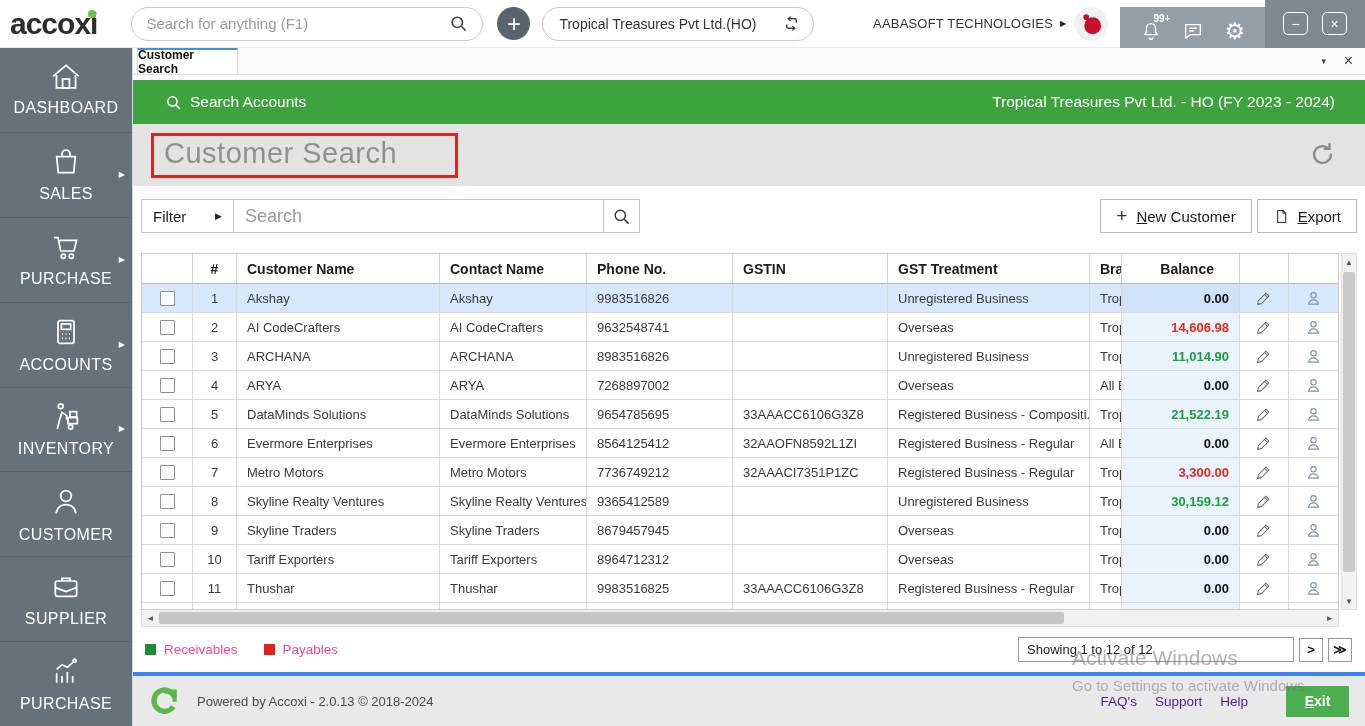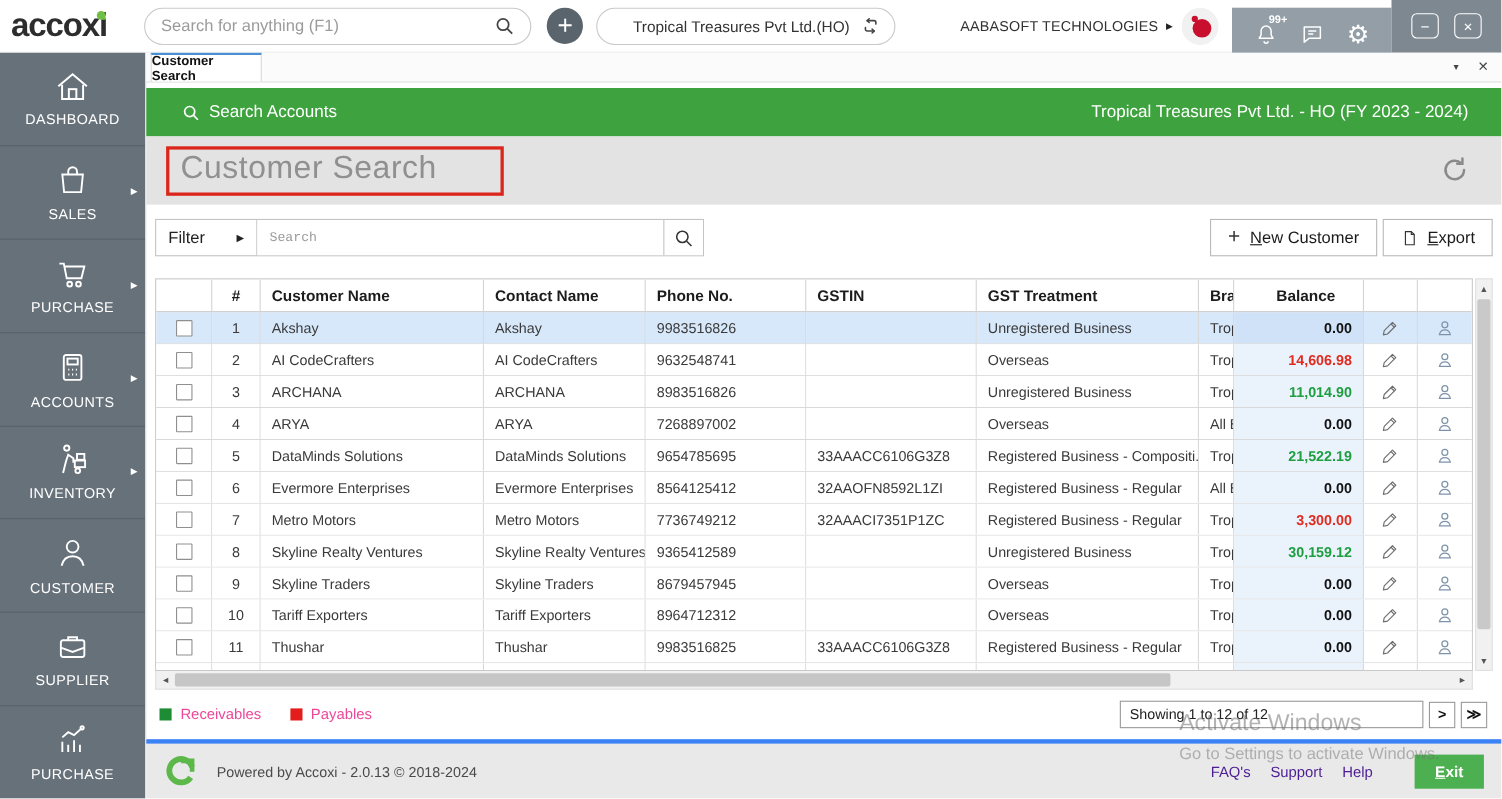--- a/index.html
+++ b/index.html
@@ -8,36 +8,36 @@
 
   
   .topbar { position:absolute; left:0; top:0; width:1365px; height:48px; background:#fff; display:flex; align-items:center; border-bottom:1px solid #e9e9e9; }
   .logo { margin-left:10px; font-size:30px; font-weight:800; letter-spacing:-1px; color:#2d2d2d; position:relative; line-height:1; }
   .logo .logo-dot { position:absolute; top:1px; right:1px; width:8px; height:8px; background:#6fbf44; border-radius:50% 50% 0 50%; }
   .gsearch { margin-left:34px; width:352px; height:34px; border:1px solid #c9c9c9; border-radius:18px; display:flex; align-items:center; padding:0 14px; background:#fff; }
   .gsearch input { flex:1; border:none; outline:none; font-size:15px; color:#444; font-family:inherit; background:transparent; }
   .gsearch input::placeholder { color:#9b9b9b; }
   .plus-btn { margin-left:14px; width:33px; height:33px; border-radius:50%; background:#5a646c; color:#fff; font-size:24px; font-weight:300; display:flex; align-items:center; justify-content:center; line-height:1; }
   .company-pill { margin-left:12px; width:272px; height:34px; border:1px solid #c9c9c9; border-radius:18px; display:flex; align-items:center; padding:0 12px 0 16px; font-size:14px; color:#333; }
-  .company-pill .pill-text { flex:1; white-space:nowrap; overflow:hidden;margin-left:16px; }
+  .company-pill .pill-text { flex:1; white-space:nowrap; overflow:hidden; }
   .account { margin-left:auto; display:flex; align-items:center; font-size:13px; color:#333; letter-spacing:0.2px; }
   .account .caret { font-size:8px; margin:0 8px 0 7px; color:#222; }
   .avatar { width:34px; height:34px; border-radius:50%; overflow:hidden; margin-right:12px; }
   .icon-tray { height:48px; background:#939ea7; display:flex; align-items:center; gap:20px; padding:0 20px;margin-top:15px; }
   .win-tray { height:48px; background:#7e8891; display:flex; align-items:center; gap:14px; padding:0 18px; }
   .bell-wrap { position:relative; }
   .badge { position:absolute; top:-7px; left:13px; color:#fff; font-size:10px; font-weight:bold; }
   .gear-glyph { color:#fff; font-size:23px; line-height:1; }
   .win-btn { width:25px; height:23px; border:1.5px solid #fff; border-radius:5px; color:#fff; font-size:14px; display:flex; align-items:center; justify-content:center; line-height:1; }
 
   
   .sidebar { position:absolute; left:0; top:48px; width:132px; height:678px; background:#67717a; display:flex; flex-direction:column; }
   .side-item { flex:1; display:flex; flex-direction:column; align-items:center; justify-content:center; gap:7px; color:#fff; border-bottom:1px solid #58626b; position:relative; cursor:pointer; }
   .side-item:last-child { border-bottom:none; }
-  .side-item .lbl { font-size:13px; letter-spacing:0.4px; }
+  .side-item .lbl { font-size:16px; letter-spacing:0.4px; }
   .side-arrow { position:absolute; right:7px; top:50%; transform:translateY(-58%); font-size:8px; color:#fff; }
 
   
   .content { position:absolute; left:132px; top:48px; width:1233px; height:678px; display:flex; flex-direction:column; background:#fff; border-left:1px solid #d8d8d8; }
 
   .tabstrip { height:27px; background:#fbfbfb; border-bottom:1px solid #e0e0e0; display:flex; align-items:stretch; }
   .tab { margin-left:4px; width:101px; background:#fff; border:1px solid #d9d9d9; border-bottom:none; border-top:2px solid #4a8fd3; font-size:12px; font-weight:bold; color:#111; display:flex; align-items:center; justify-content:center; }
   .tabstrip-icons { margin-left:auto; display:flex; align-items:center; gap:16px; margin-right:12px; color:#444; }
   .tab-dd { font-size:8px; }
   .tab-x { font-size:16px; line-height:1; }
@@ -48,21 +48,21 @@
 
   .titlebar { height:62px; background:#e3e3e3; display:flex; align-items:center; padding:0 28px 0 18px; }
   .title-box { border:3px solid #db261b; padding:1px 58px 5px 10px; }
   .page-title { font-size:29px; font-weight:300; color:#909090; letter-spacing:0.5px; white-space:nowrap; }
   .refresh-btn { margin-left:auto; width:28px; height:28px; color:#8a8a8a; cursor:pointer; }
 
   .toolbar { height:54px; display:flex; align-items:flex-start; padding:13px 8px 0 8px; }
   .filter-box { display:flex; height:34px; border:1px solid #c4c4c4; background:#fff; }
   .filter-label { width:92px; display:flex; align-items:center; justify-content:space-between; padding:0 11px; border-right:1px solid #c4c4c4; font-size:15px; color:#222; cursor:pointer; }
   .filter-label .f-arrow { font-size:9px; color:#222; }
-  .tb-search { width:369px; border:none; outline:none; padding:0 11px; font-size:12px; color:#0f766e; font-family:Liberation Mono, monospace; }
+  .tb-search { width:369px; border:none; outline:none; padding:0 11px; font-size:18px; color:#0f766e; font-family:Liberation Sans, sans-serif; }
   .tb-search::placeholder { color:#9b9b9b; }
   .search-btn { width:36px; border-left:1px solid #c4c4c4; display:flex; align-items:center; justify-content:center; background:#fff; cursor:pointer; color:#333; }
   .tb-right { margin-left:auto; display:flex; gap:5px; }
   .btn-outline { height:34px; border:1px solid #b9b9b9; background:#fff; display:flex; align-items:center; gap:9px; padding:0 15px; font-size:15px; color:#1a1a1a; cursor:pointer; font-family:inherit; }
   .btn-outline .plus-glyph { font-size:19px; font-weight:300; color:#333; }
   .ul { text-decoration:underline; }
 
   
   .table-zone { margin-top:13px; display:flex; padding-left:8px; }
   .tbl { width:1198px; height:357px; border:1px solid #c9c9c9; overflow:hidden; background:#fff; }

